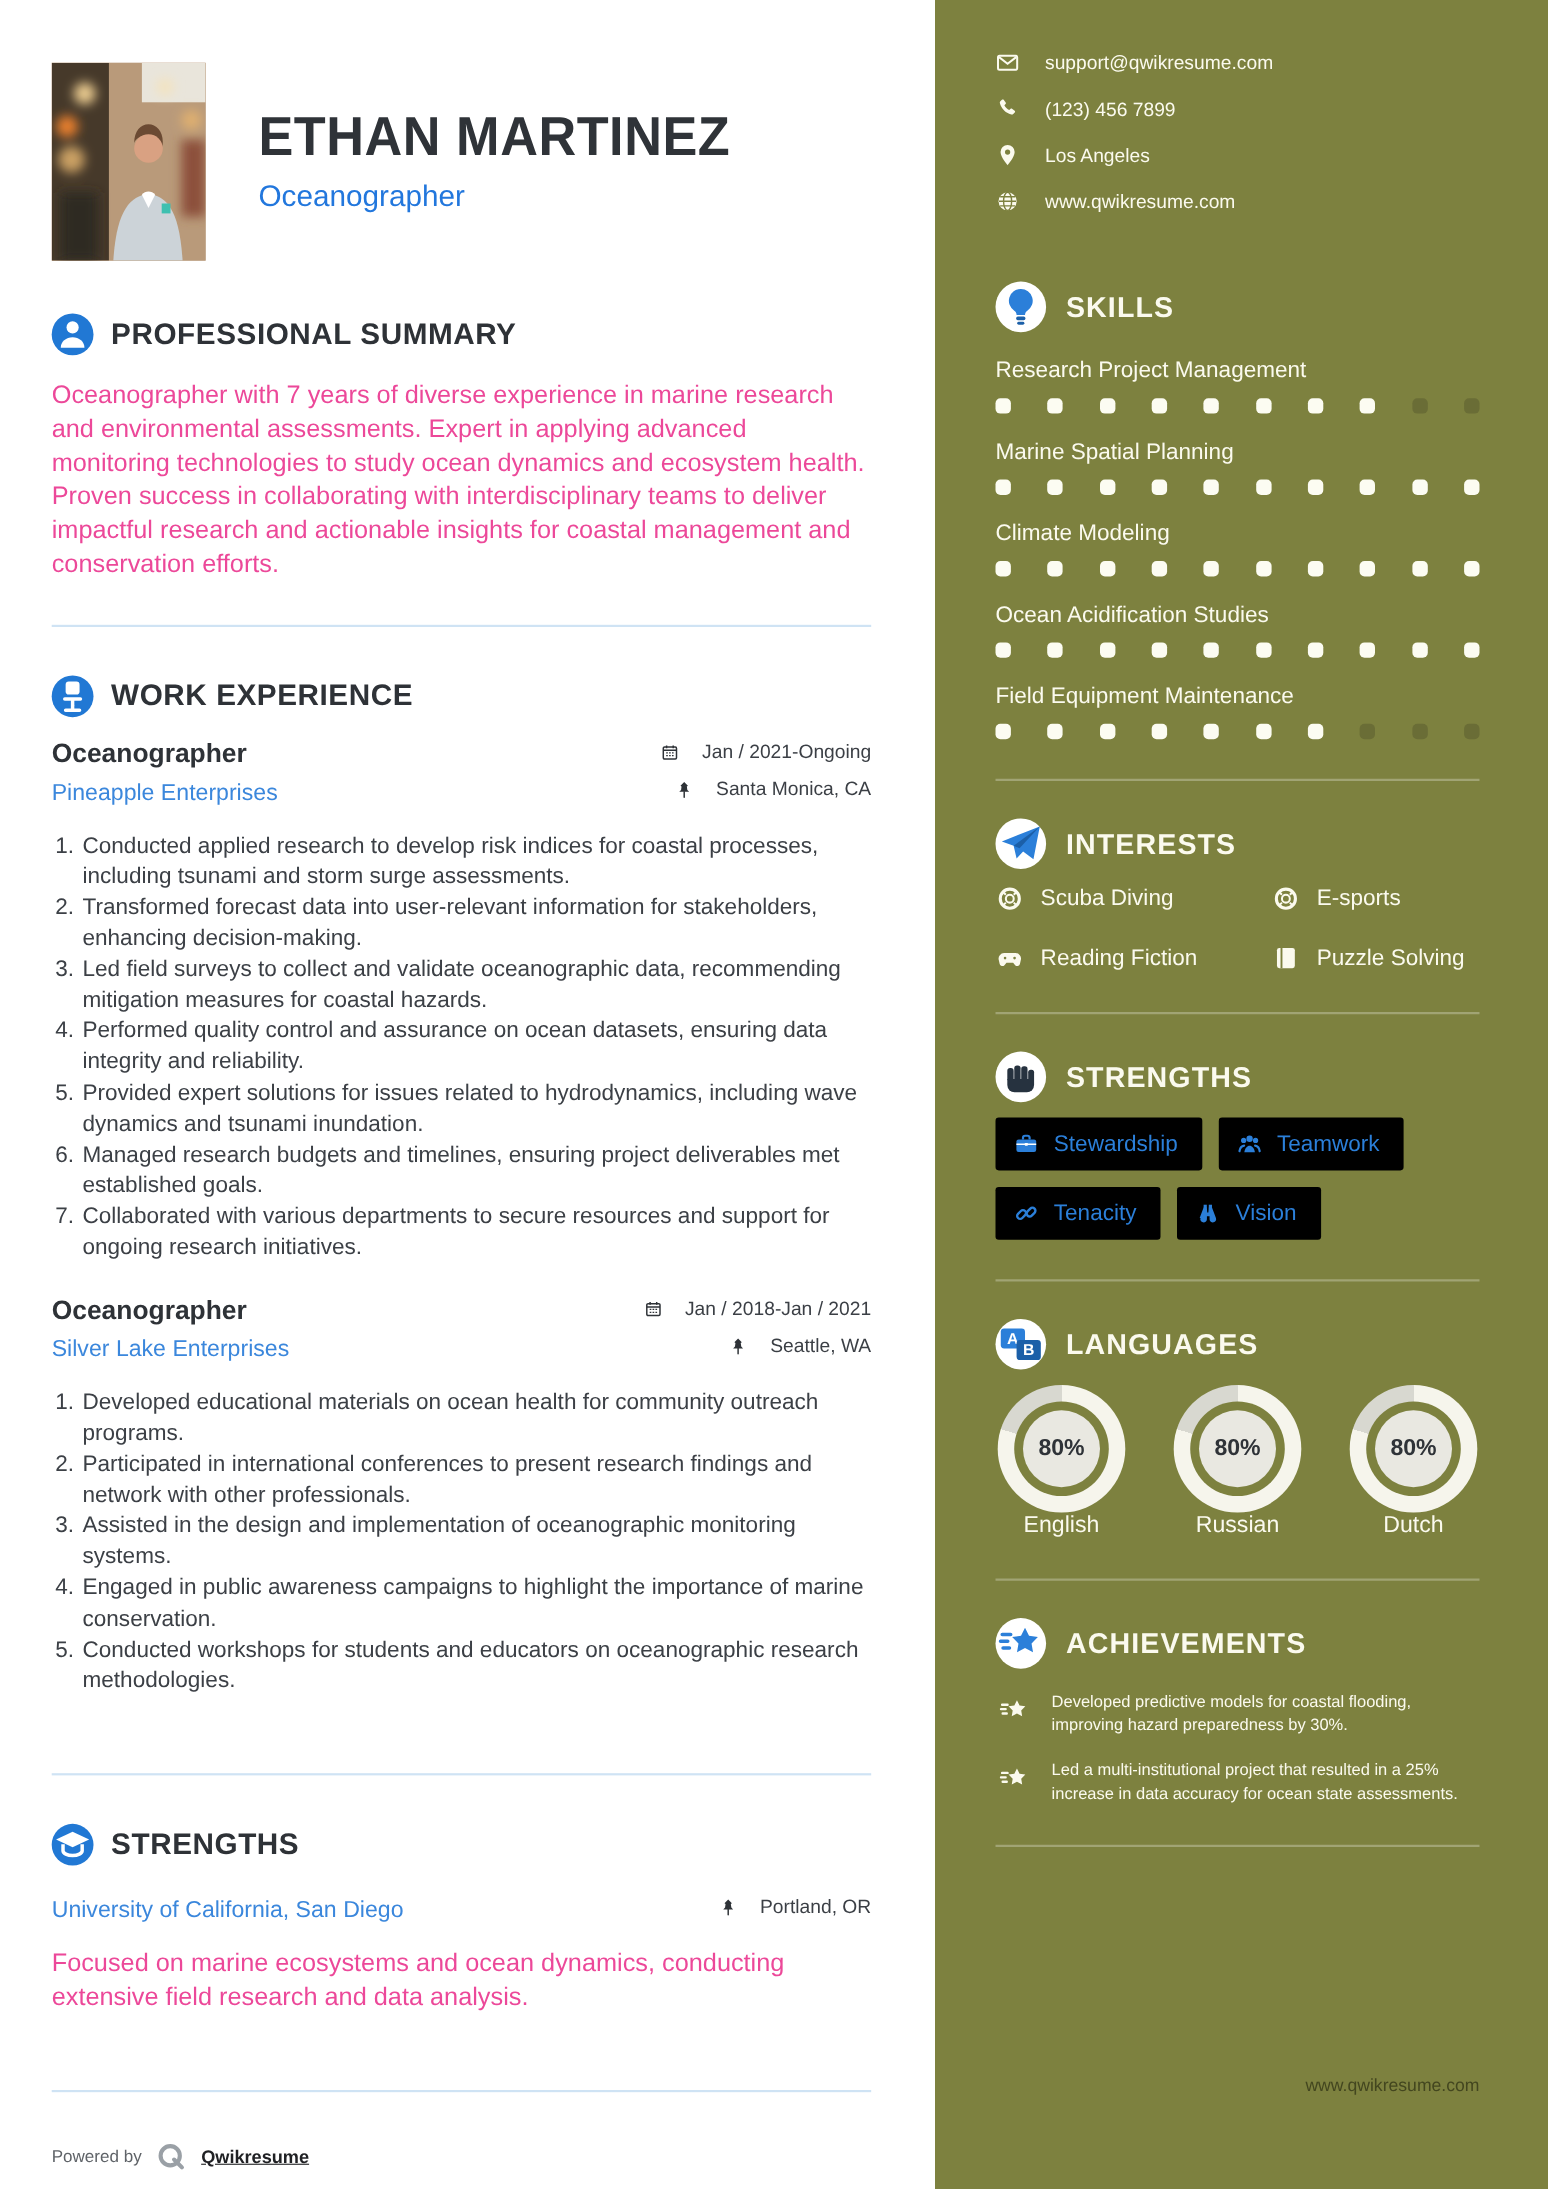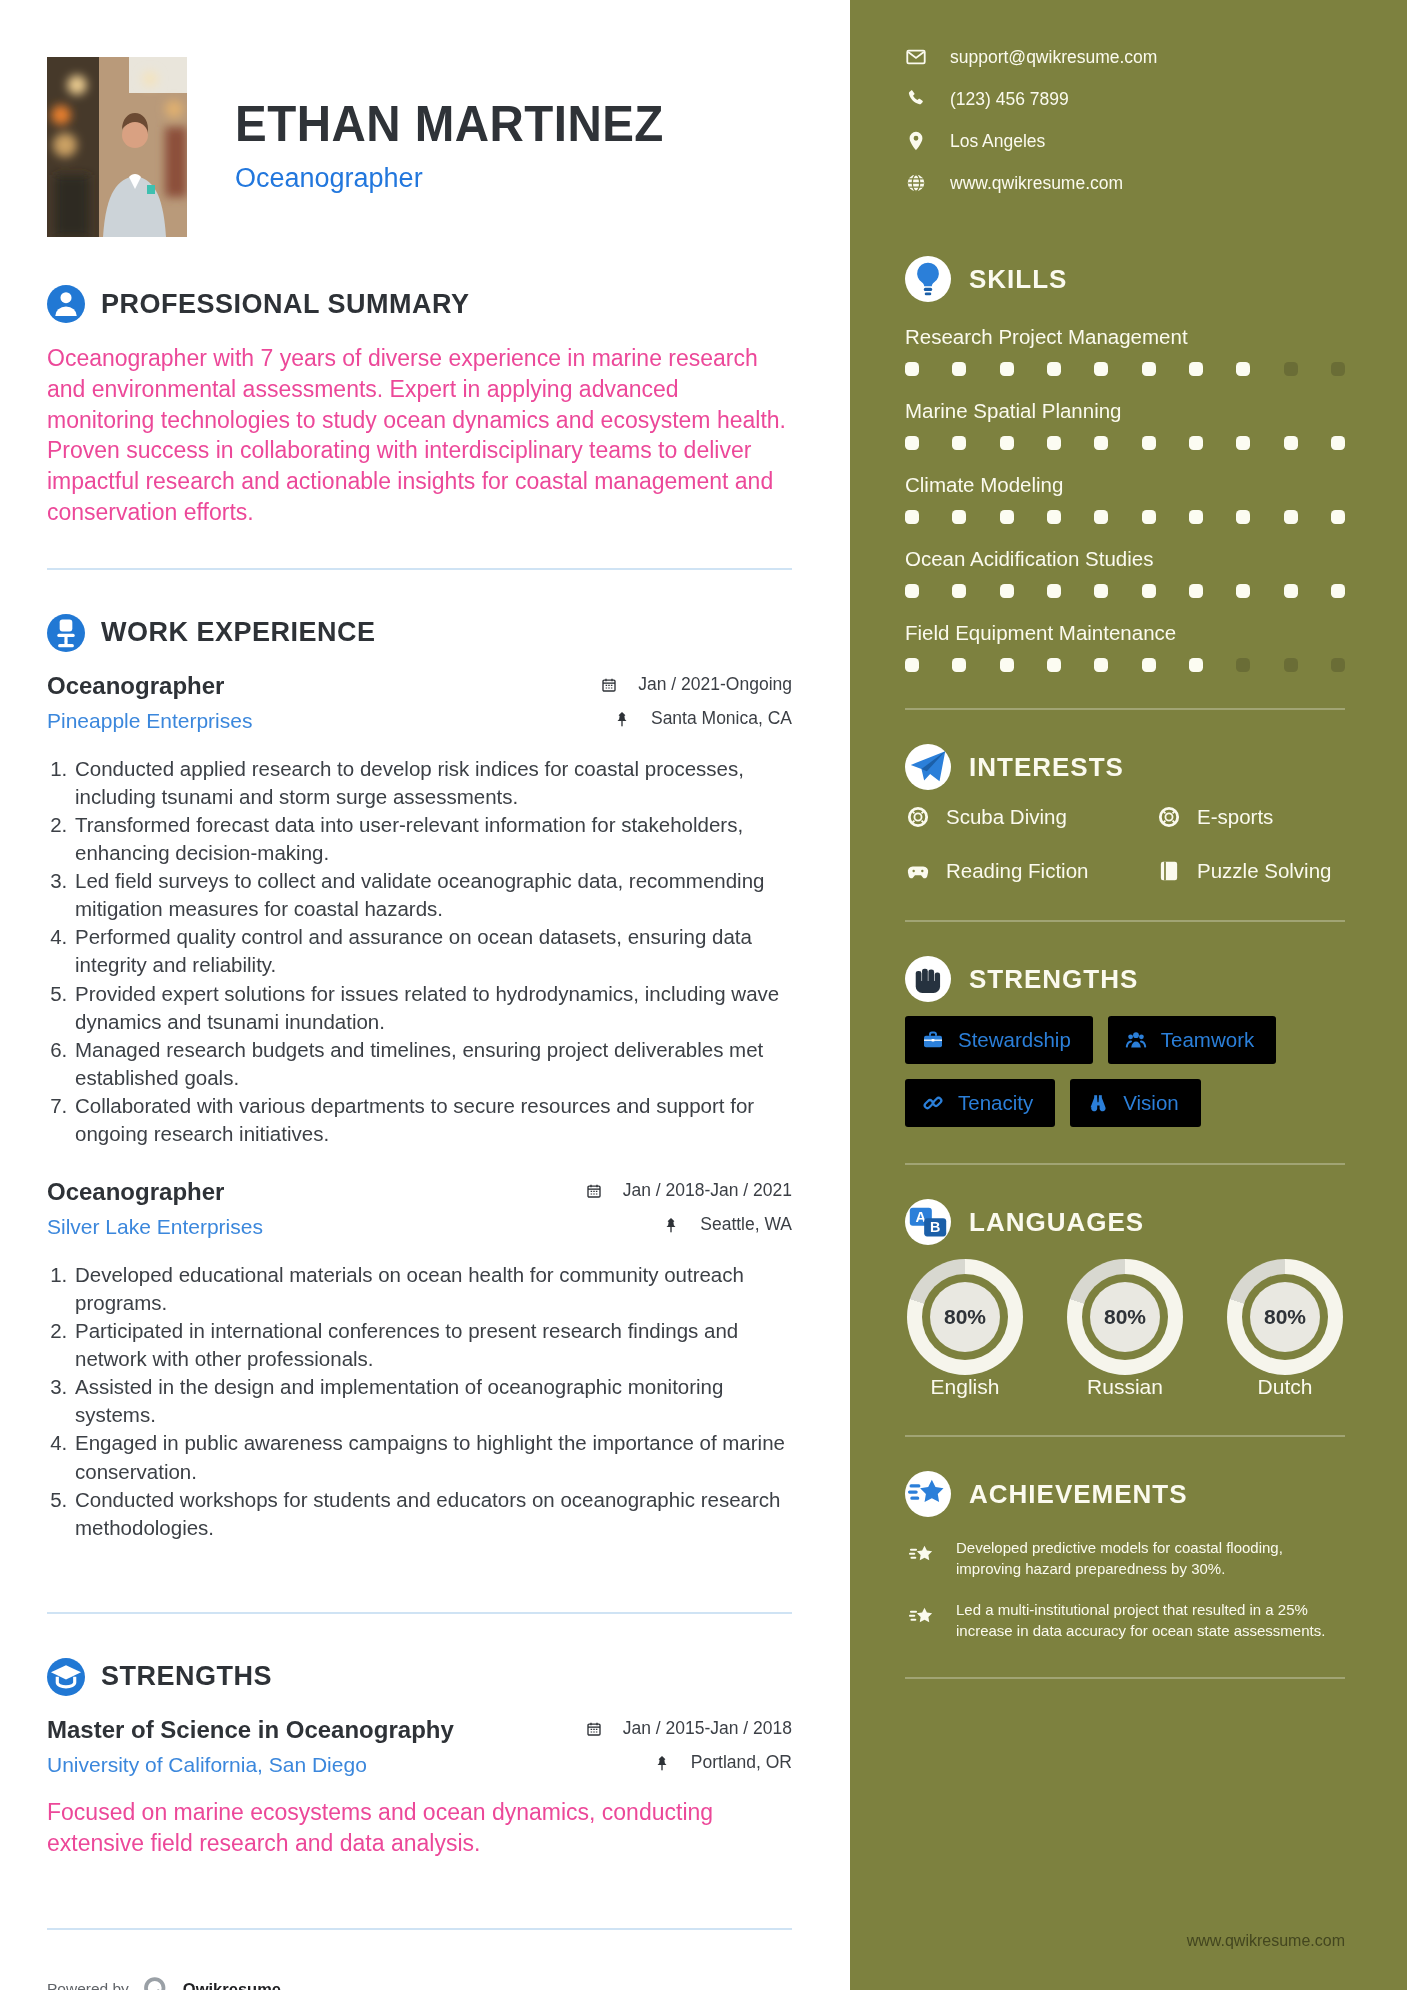--- a/index.html
+++ b/index.html
@@ -36,21 +36,21 @@
   ol.bullets li{padding-left:2px;}
   .edu-desc{margin-top:20px;}
 
   .powered{margin-top:auto;display:flex;align-items:center;gap:12px;font-size:15.5px;color:#5f6368;}
   .qlogo{width:30px;height:30px;color:#9aa0a6;display:inline-flex;}
   .qlogo svg{width:100%;height:100%;}
   .brand{color:#202124;font-size:16.5px;text-decoration:underline;font-weight:700;cursor:pointer;}
 
   
   .right{width:557px;box-sizing:border-box;background:#7d813f;color:#fbfaee;
-         padding:46px 62px 40px 55px;display:flex;flex-direction:column;overflow:hidden;}
+         padding:46px 62px 84px 55px;display:flex;flex-direction:column;overflow:hidden;}
   #contact-list{list-style:none;margin:0;padding:0;}
   .contact-row{display:flex;gap:23px;align-items:center;margin-bottom:20px;font-size:17.5px;}
   .cic{width:22px;height:22px;color:#fbfaee;flex:none;display:inline-flex;}
   .cic svg{width:100%;height:100%;}
 
   .side-sec{margin-top:0;}
   .side-head{display:flex;align-items:center;gap:18px;margin:0 0 14px;}
   .sic{width:46px;height:46px;background:#ffffff;border-radius:50%;display:flex;flex:none;
        align-items:center;justify-content:center;color:#2b7fd9;}
   .sic svg{width:26px;height:26px;}
@@ -241,34 +241,20 @@
         <span class="sec-ic">
             <svg viewBox="0 0 24 24" aria-hidden="true" style="width:100%;height:100%">
               <path d="M12 4.5L2.5 9 12 13.5 21.5 9z" fill="currentColor"></path>
               <path d="M6.5 11.8v3.7c0 1.5 2.5 2.7 5.5 2.7s5.5-1.2 5.5-2.7v-3.7" fill="none" stroke="currentColor" stroke-width="2"></path>
             </svg>
           </span>
         <h2>STRENGTHS</h2>
       </div>
       <article class="job">
         <div class="jrow">
-          <h3 class="jtitle">Master of Science in Oceanography</h3>
-          <span class="meta">
-            <span class="mic">
-                <svg viewBox="0 0 24 24" aria-hidden="true" style="width:100%;height:100%">
-                  <rect x="4" y="5.5" width="16" height="14.5" rx="1.5" fill="none" stroke="currentColor" stroke-width="1.8"></rect>
-                  <path d="M4 9.5h16" stroke="currentColor" stroke-width="1.8"></path>
-                  <path d="M8 3.5v3.5M16 3.5v3.5" stroke="currentColor" stroke-width="1.8"></path>
-                  <path d="M7.5 12.5h2M11 12.5h2M14.5 12.5h2M7.5 16h2M11 16h2M14.5 16h2" stroke="currentColor" stroke-width="1.4"></path>
-                </svg>
-              </span>
-            <span>Jan / 2015-Jan / 2018</span>
-          </span>
-        </div>
-        <div class="jrow">
           <div class="jcompany">University of California, San Diego</div>
           <span class="meta">
             <span class="mic">
                 <svg viewBox="0 0 24 24" aria-hidden="true" style="width:100%;height:100%">
                   <path d="M12 2.5l4.5 4.5-1.3.9.6 4.3 2.2 2.3H6l2.2-2.3.6-4.3-1.3-.9z" fill="currentColor"></path>
                   <path d="M12 14.5V21" stroke="currentColor" stroke-width="1.8" stroke-linecap="round"></path>
                 </svg>
               </span>
             <span>Portland, OR</span>
           </span>

